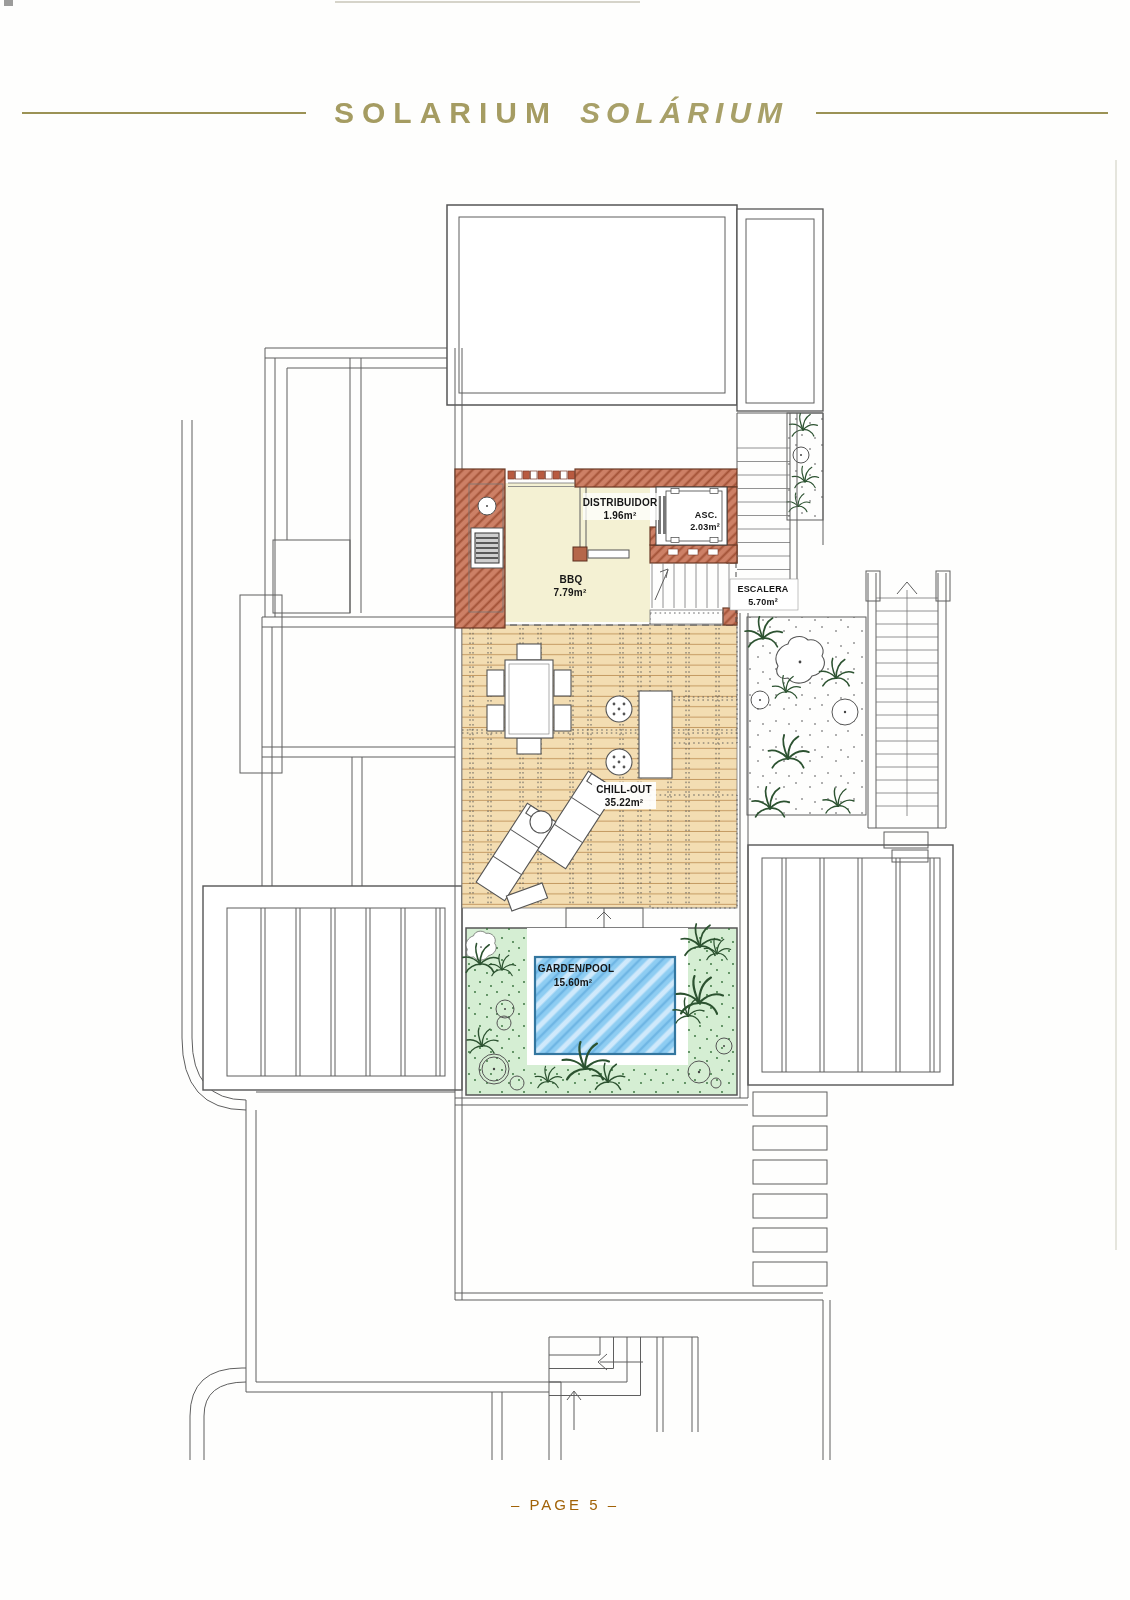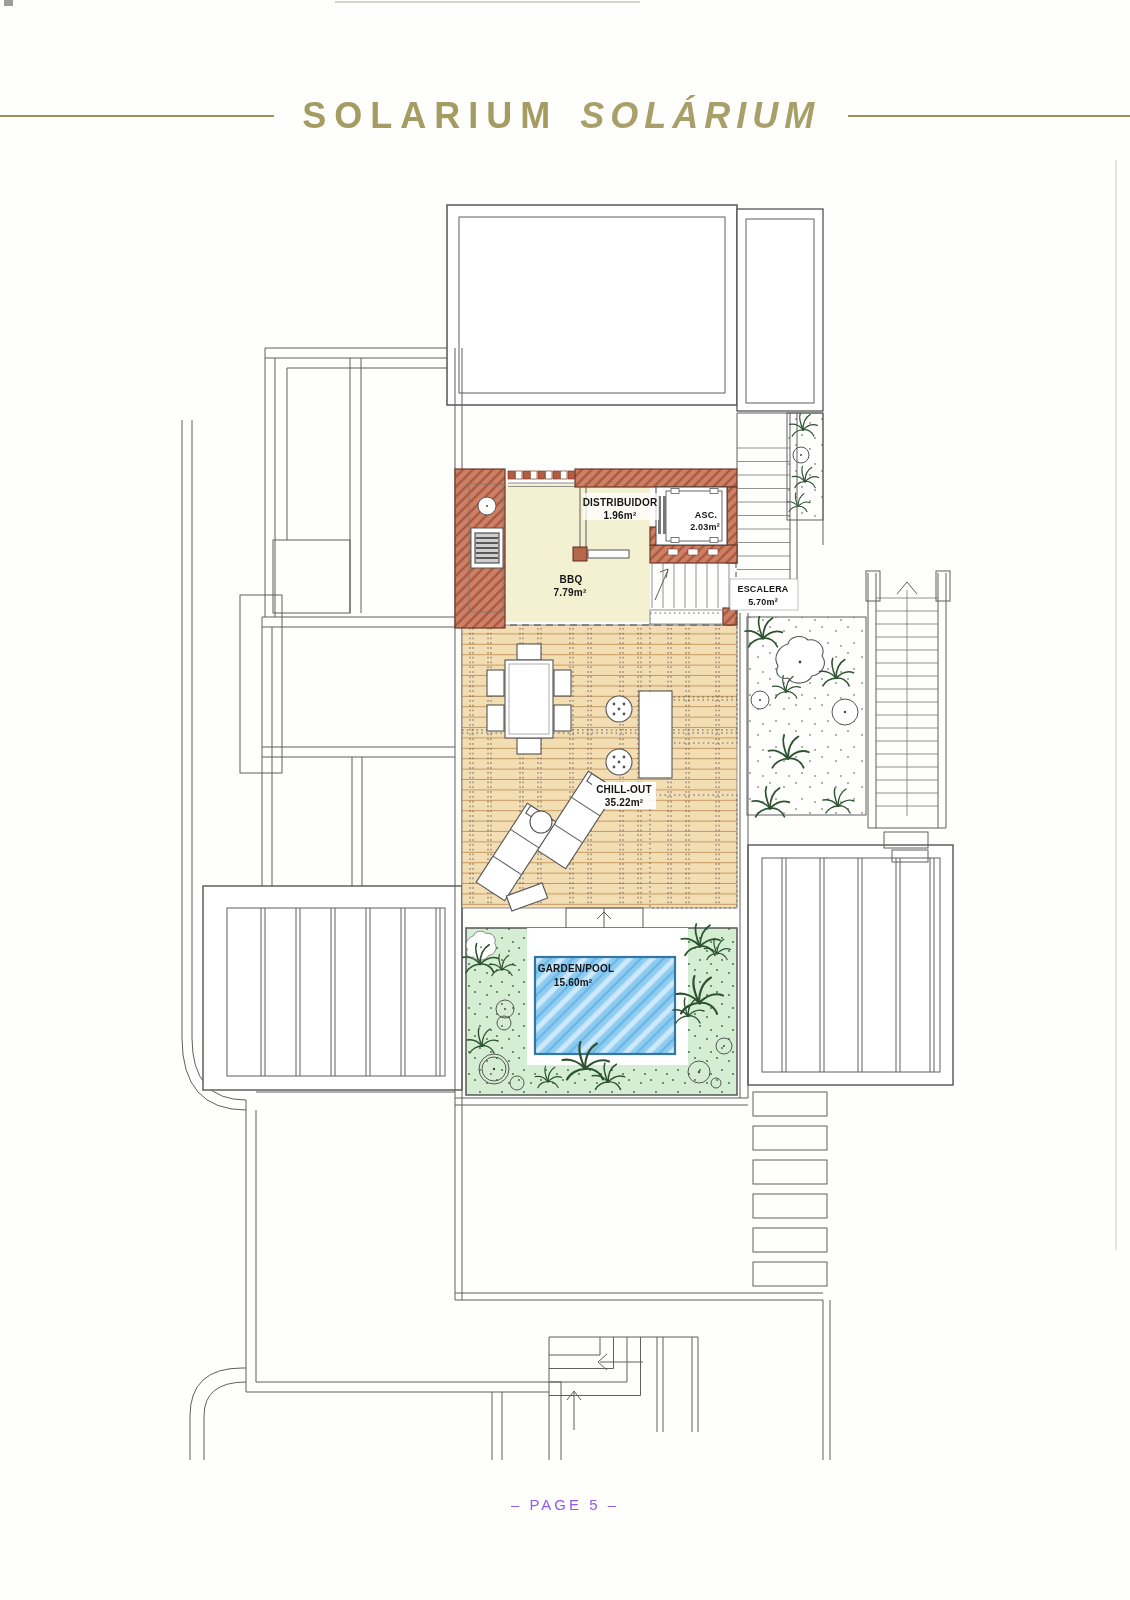--- a/index.html
+++ b/index.html
@@ -3,25 +3,25 @@
 <meta charset="utf-8">
 <style>
   html,body{margin:0;padding:0;background:#e8e8e8;}
   .page{position:relative;width:1130px;height:1600px;background:#fefefdff;
         font-family:"Liberation Sans",sans-serif;overflow:hidden;margin:0 auto;}
   .hdr{position:absolute;top:98px;left:0;width:100%;display:flex;
        align-items:center;justify-content:center;gap:28px;}
   .rule{display:inline-block;height:2px;background:#9b9255;}
   .rule.l{width:284px;}
   .rule.r{width:292px;}
-  .ttl{white-space:nowrap;color:#a59c62;font-size:36px;line-height:1;}
+  .ttl{white-space:nowrap;color:#a59c62;font-size:30px;line-height:1;}
   .ttl .t1{font-weight:bold;letter-spacing:8px;}
   .ttl .t2{font-style:italic;font-weight:600;letter-spacing:6px;margin-left:22px;color:#a8a068;}
   .ftr{position:absolute;top:1496px;left:0;width:100%;text-align:center;
-       color:#8b5cf6;font-size:15px;letter-spacing:3px;}
+       color:#a16207;font-size:15px;letter-spacing:3px;}
   svg.plan{position:absolute;left:0;top:0;}
   .ln{stroke:#5f5f5f;stroke-width:1;fill:none;}
   .lnt{stroke:#777;stroke-width:0.8;fill:none;}
   .wall{stroke:#6b3a26;stroke-width:1.2;}
   .pl{font:bold 10px "Liberation Sans",sans-serif;fill:#151515;text-anchor:middle;letter-spacing:0.2px;}
   .pls{font:bold 9px "Liberation Sans",sans-serif;fill:#151515;text-anchor:middle;letter-spacing:0.2px;}
   .dot2{stroke:#555;stroke-width:0.9;fill:none;stroke-dasharray:1.6,3.2;}
   .dash{stroke:#4a4a4a;stroke-width:1.2;fill:none;stroke-dasharray:7,5;}
   .furn{fill:#ffffff;stroke:#555;stroke-width:1.1;}
 </style>

